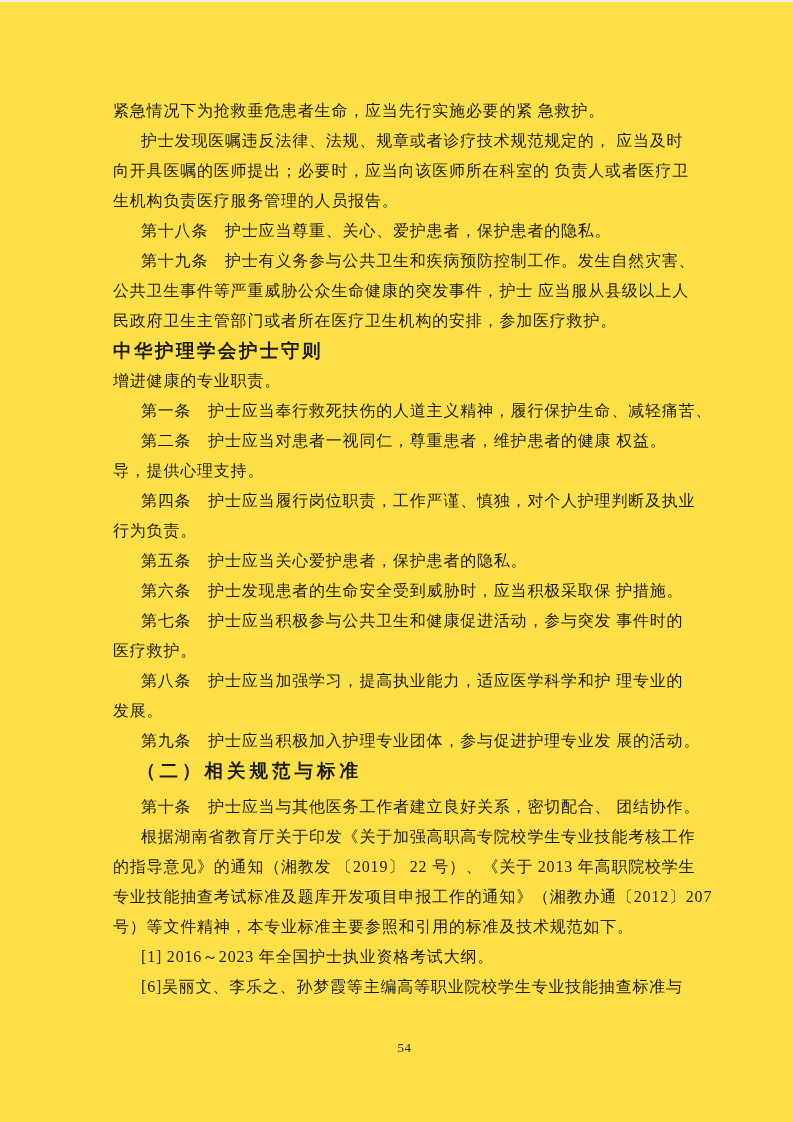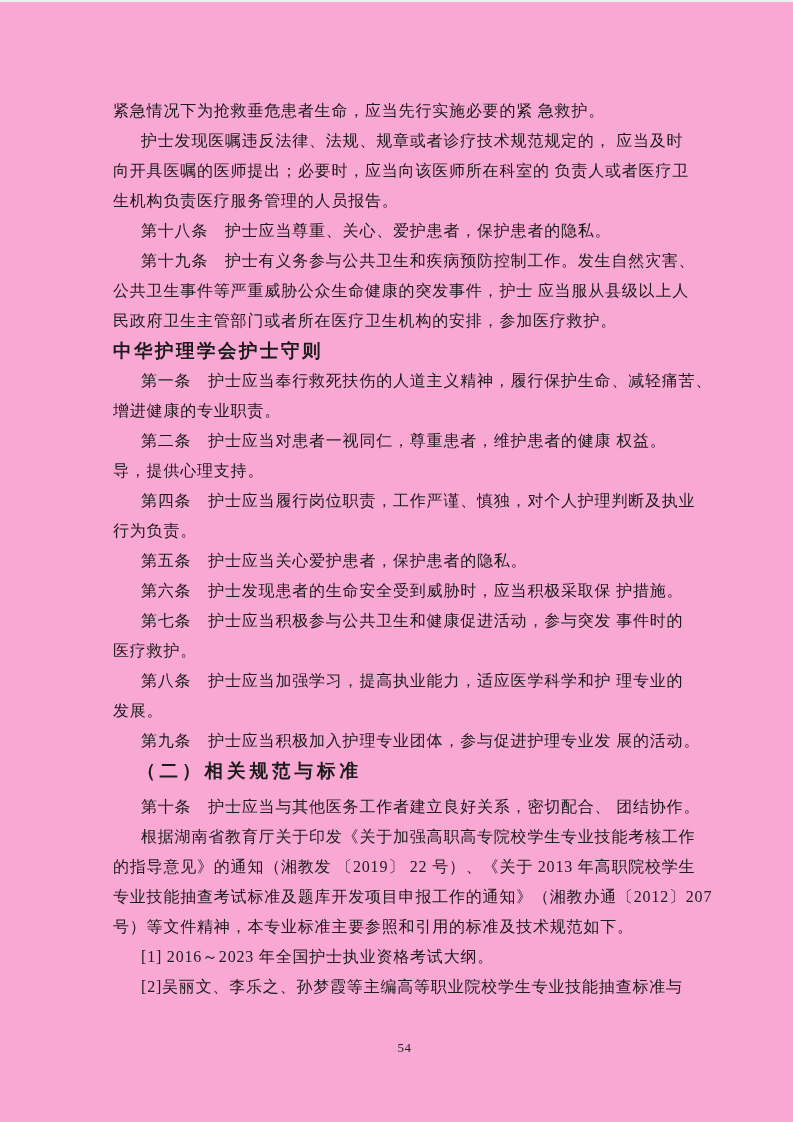--- a/index.html
+++ b/index.html
@@ -4,21 +4,21 @@
 <style>
   html, body {
     margin: 0;
     padding: 0;
     background: #ffffff;
   }
   .page {
     position: relative;
     width: 793px;
     height: 1122px;
-    background: #f9a8d4;
+    background: #fde047;
     overflow: hidden;
     font-family: "Liberation Serif", "DejaVu Serif", serif;
     color: #1b1b1b;
   }
   .top-edge {
     position: absolute;
     top: 0; left: 0; right: 0;
     height: 2px;
     background: #edeff1;
   }
@@ -73,37 +73,37 @@
   <div class="content">
     <div class="ln">紧急情况下为抢救垂危患者生命，应当先行实施必要的紧 急救护。</div>
     <div class="ln ind">护士发现医嘱违反法律、法规、规章或者诊疗技术规范规定的， 应当及时</div>
     <div class="ln">向开具医嘱的医师提出；必要时，应当向该医师所在科室的 负责人或者医疗卫</div>
     <div class="ln">生机构负责医疗服务管理的人员报告。</div>
     <div class="ln ind">第十八条　护士应当尊重、关心、爱护患者，保护患者的隐私。</div>
     <div class="ln ind">第十九条　护士有义务参与公共卫生和疾病预防控制工作。发生自然灾害、</div>
     <div class="ln">公共卫生事件等严重威胁公众生命健康的突发事件，护士 应当服从县级以上人</div>
     <div class="ln">民政府卫生主管部门或者所在医疗卫生机构的安排，参加医疗救护。</div>
     <div class="ln ttl">中华护理学会护士守则</div>
+    <div class="ln">增进健康的专业职责。</div>
     <div class="ln ind">第一条　护士应当奉行救死扶伤的人道主义精神，履行保护生命、减轻痛苦、</div>
-    <div class="ln">增进健康的专业职责。</div>
     <div class="ln ind">第二条　护士应当对患者一视同仁，尊重患者，维护患者的健康 权益。</div>
     <div class="ln">导，提供心理支持。</div>
     <div class="ln ind">第四条　护士应当履行岗位职责，工作严谨、慎独，对个人护理判断及执业</div>
     <div class="ln">行为负责。</div>
     <div class="ln ind">第五条　护士应当关心爱护患者，保护患者的隐私。</div>
     <div class="ln ind">第六条　护士发现患者的生命安全受到威胁时，应当积极采取保 护措施。</div>
     <div class="ln ind">第七条　护士应当积极参与公共卫生和健康促进活动，参与突发 事件时的</div>
     <div class="ln">医疗救护。</div>
     <div class="ln ind">第八条　护士应当加强学习，提高执业能力，适应医学科学和护 理专业的</div>
     <div class="ln">发展。</div>
     <div class="ln ind">第九条　护士应当积极加入护理专业团体，参与促进护理专业发 展的活动。</div>
     <div class="ln hd">（二）相关规范与标准</div>
     <div class="ln ind">第十条　护士应当与其他医务工作者建立良好关系，密切配合、 团结协作。</div>
     <div class="ln ind">根据湖南省教育厅关于印发《关于加强高职高专院校学生专业技能考核工作</div>
     <div class="ln">的指导意见》的通知（湘教发 〔2019〕 22 号）、《关于 2013 年高职院校学生</div>
     <div class="ln">专业技能抽查考试标准及题库开发项目申报工作的通知》（湘教办通〔2012〕207</div>
     <div class="ln">号）等文件精神，本专业标准主要参照和引用的标准及技术规范如下。</div>
     <div class="ln ind">[1] 2016～2023 年全国护士执业资格考试大纲。</div>
-    <div class="ln ind">[2]吴丽文、李乐之、孙梦霞等主编高等职业院校学生专业技能抽查标准与</div>
+    <div class="ln ind">[6]吴丽文、李乐之、孙梦霞等主编高等职业院校学生专业技能抽查标准与</div>
   </div>
 
   <div class="pageno">54</div>
 </div>
 
 </body></html>

